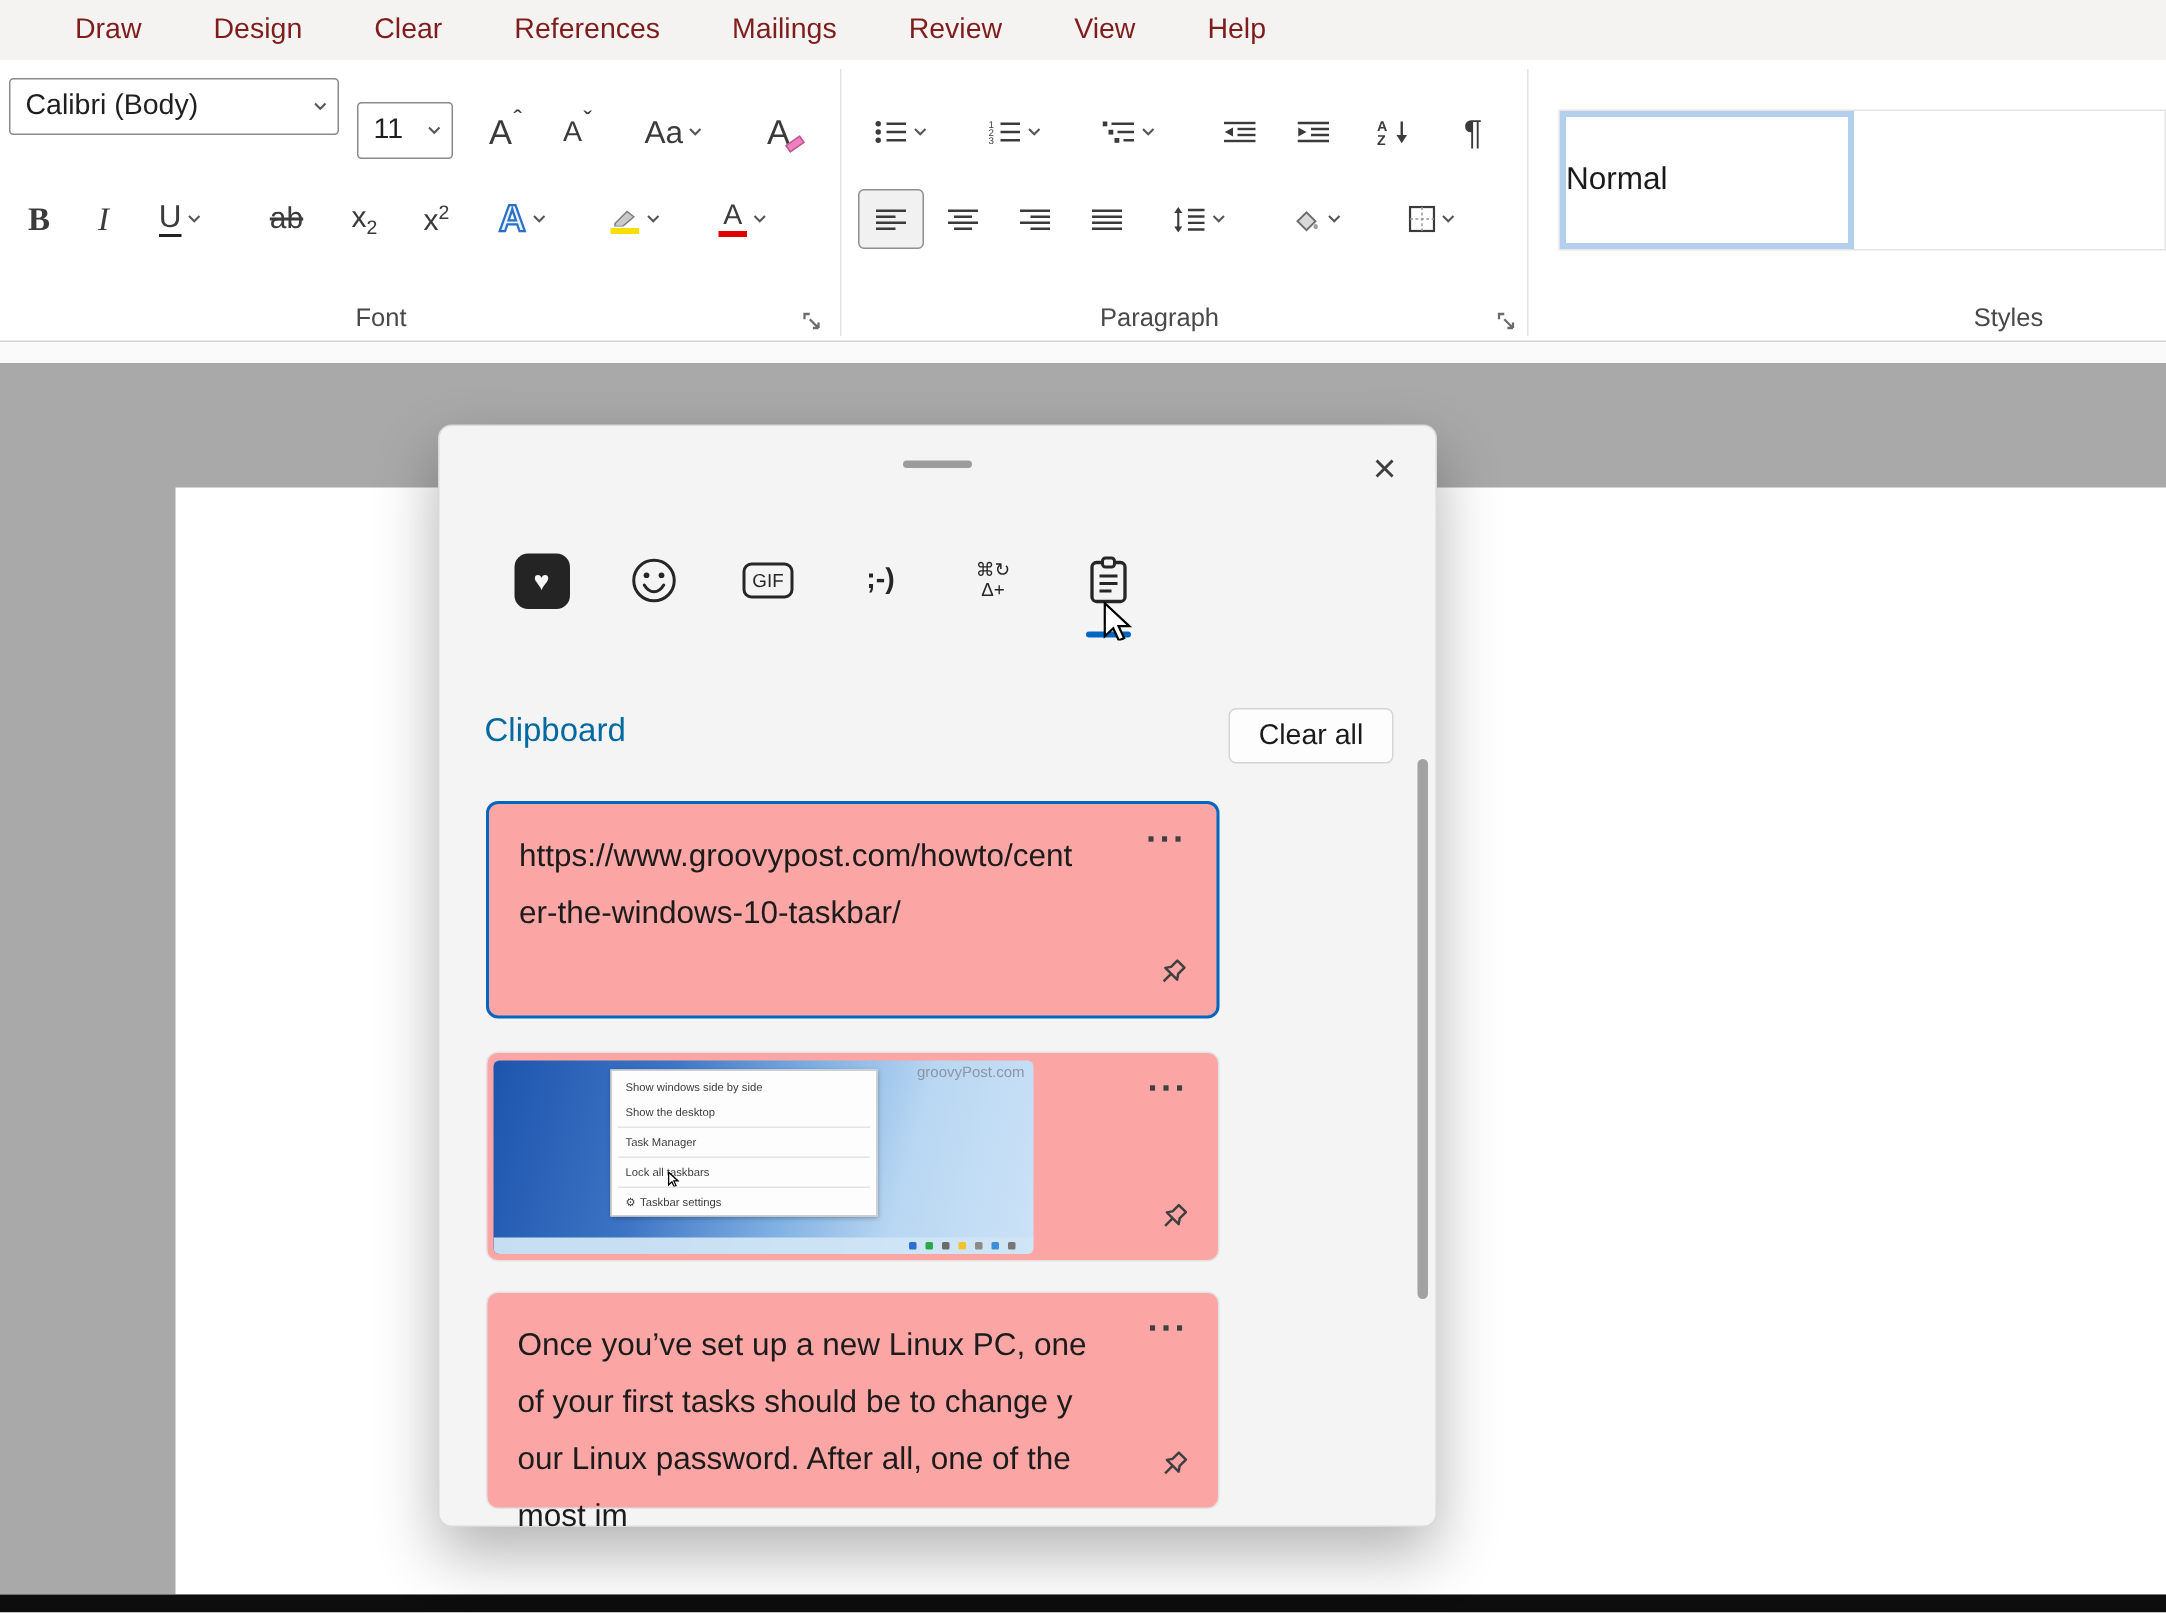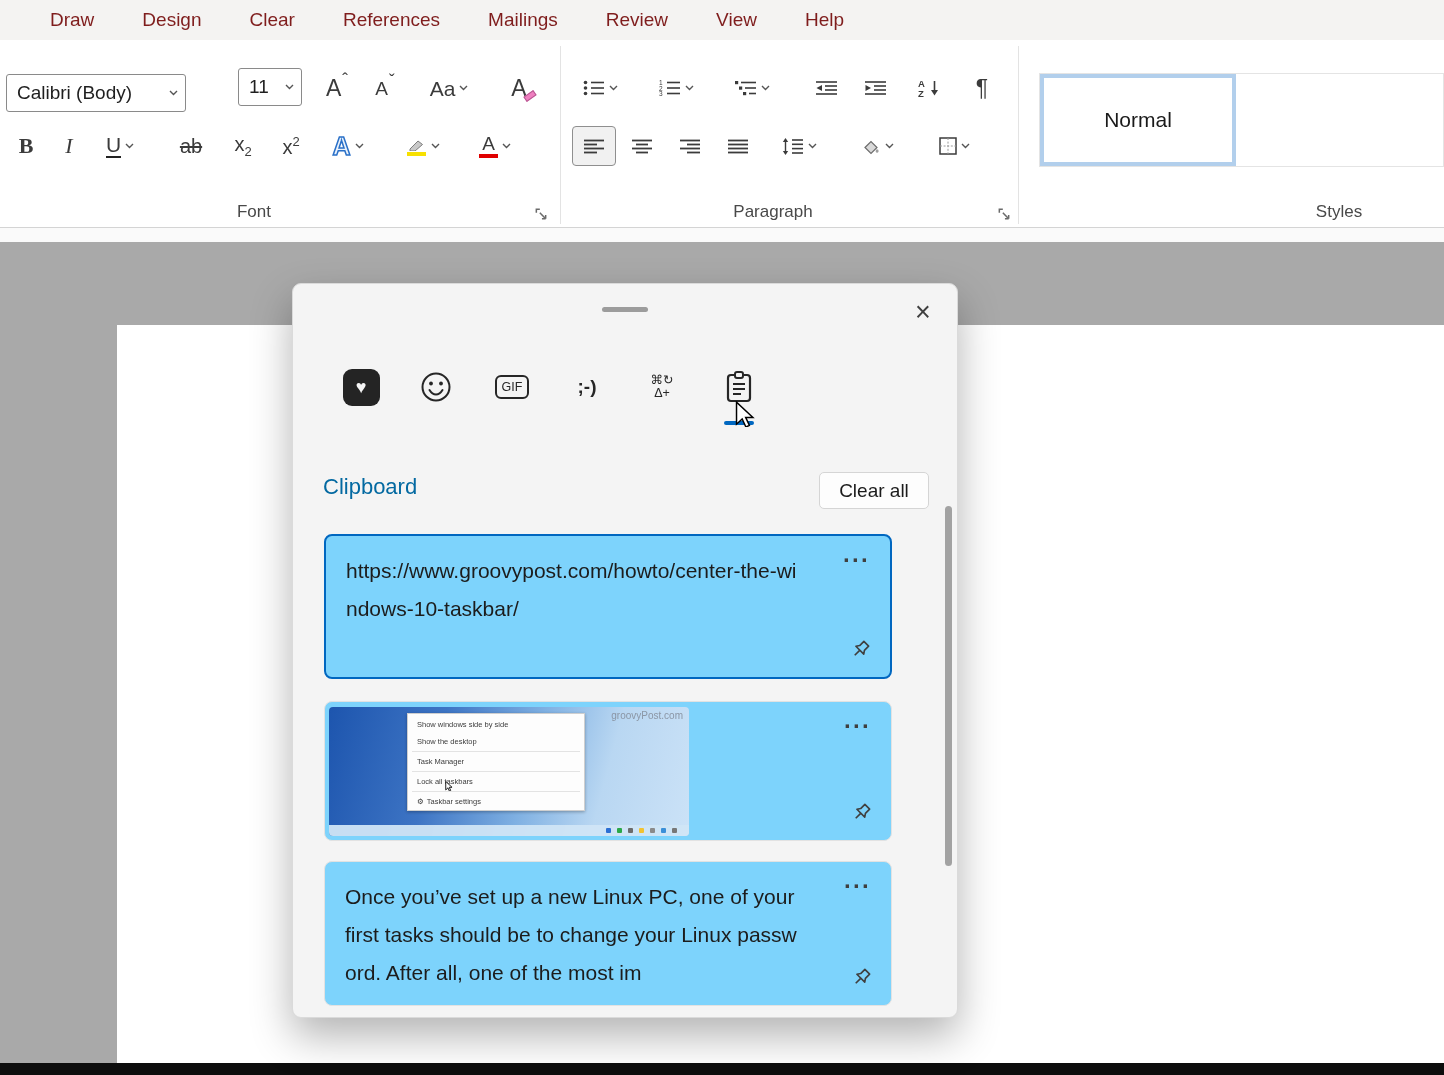--- a/index.html
+++ b/index.html
@@ -15,40 +15,40 @@
   .rbtn{position:absolute;height:40px;display:flex;align-items:center;justify-content:center;gap:4px;color:#3b3b3b;border-radius:4px}
   .combo{position:absolute;height:38px;border:1px solid #8a8a8a;border-radius:3px;background:#fff;display:flex;align-items:center;justify-content:space-between;padding:0 7px 0 10px;font-size:19px;color:#1f1f1f}
   .chev{width:9px;height:6px;flex:0 0 auto}
   .glyph{font-size:21px;line-height:1}
   .sep{position:absolute;top:6px;height:178px;width:1px;background:#e3e3e3}
   .grouplabel{position:absolute;top:160px;height:24px;display:flex;align-items:center;justify-content:center;font-size:17px;color:#494949}
   .launcher{position:absolute;width:14px;height:14px}
   .ubar{border-bottom:2px solid #222;padding-bottom:1px}
   .colorbar{display:block;width:19px;height:4px;margin-top:1px}
   .stacked{display:flex;flex-direction:column;align-items:center;line-height:1}
-  .styletile{position:absolute;top:34px;height:92px;background:#fff;display:flex;align-items:center;justify-content:center;font-size:21px;color:#1a1a1a}
+  .styletile{position:absolute;top:34px;height:92px;background:#fff;display:flex;align-items:center;font-size:21px;color:#1a1a1a}
   .styleframe{position:absolute;left:1039px;top:33px;right:0;height:94px;border:1px solid #e4e4e4;background:#fff}
 
   
   .subribbon{position:absolute;top:228px;left:0;right:0;height:14px;background:#fafafa}
   .workspace{position:absolute;top:242px;left:0;right:0;height:821px;background:#a9a9a9}
   .page{position:absolute;left:117px;top:83px;right:0;bottom:0;background:#fff}
   .statusbar{position:absolute;top:1063px;left:0;right:0;height:12px;background:#0d0d0d}
 
   
   .panel{position:absolute;left:292px;top:283px;width:666px;height:735px;background:#f4f4f4;border:1px solid #dadada;border-radius:9px;box-shadow:0 18px 42px rgba(0,0,0,.30);z-index:20}
   .handle{position:absolute;left:50%;transform:translateX(-50%);top:23px;width:46px;height:5px;border-radius:3px;background:#9c9c9c}
   .closebtn{position:absolute;right:16px;top:10px;width:36px;height:36px;display:flex;align-items:center;justify-content:center;font-size:27px;color:#3f3f3f}
   .catbtn{position:absolute;top:80px;width:48px;height:46px;display:flex;align-items:center;justify-content:center;color:#262626}
   .indicator{position:absolute;left:431px;top:137px;width:30px;height:4px;border-radius:2px}
   .tooltip{position:absolute;left:344px;top:154px;width:208px;height:50px;background:#f9f9f9;border:1px solid #bdbdbd;border-radius:4px;box-shadow:0 6px 14px rgba(0,0,0,.20);display:flex;align-items:center;justify-content:center;font-size:19px;color:#1a1a1a;z-index:30}
   .cursor{position:absolute;left:440px;top:117px;z-index:40}
   .panelheading{position:absolute;left:30px;top:190px;font-size:22px;color:#0369a1}
   .clearbtn{position:absolute;left:526px;top:188px;width:110px;height:37px;background:#fdfdfd;border:1px solid #d5d5d5;border-radius:5px;display:flex;align-items:center;justify-content:center;font-size:19px;color:#1b1b1b;z-index:5}
-  .clipitem{position:absolute;left:31px;width:568px;background:#7dd3fc;border-radius:8px;border:1px solid #e2e2e2}
+  .clipitem{position:absolute;left:31px;width:489px;background:#fca5a5;border-radius:8px;border:1px solid #e2e2e2}
   .clipitem .txt{padding:16px 86px 14px 20px;font-size:21px;line-height:38px;color:#1c1c1c;word-break:break-all;overflow:hidden}
   .clipitem.selected{border:2px solid #0067c0}
   .morebtn{position:absolute;right:14px;top:6px;font-size:24px;letter-spacing:1px;color:#3f3f3f;font-weight:bold;line-height:1;padding:6px}
   .pinbtn{position:absolute;right:14px;bottom:8px;padding:4px}
   .scrollthumb{position:absolute;left:652px;top:222px;width:7px;height:360px;background:#a2a2a2;border-radius:4px}
 
   
   .thumb{position:absolute;left:4px;top:5px;width:360px;height:129px;border-radius:4px;overflow:hidden;background:linear-gradient(105deg,#1d55ae 0%,#3d74c4 30%,#7fb0e2 55%,#b9d7f2 75%,#cbe2f7 100%)}
   .thumbmenu{position:absolute;left:78px;top:6px;width:178px;height:98px;background:#fdfdfd;border:1px solid #cfcfcf;box-shadow:0 1px 3px rgba(0,0,0,.3);padding:2px 0}
   .thumbmenu .tmi{height:17px;display:flex;align-items:center;gap:3px;padding:0 9px;font-size:7.5px;color:#3c3c3c;white-space:nowrap}
@@ -79,21 +79,21 @@
   <span class="mi">Clear</span>
   <span class="mi">References</span>
   <span class="mi">Mailings</span>
   <span class="mi">Review</span>
   <span class="mi">View</span>
   <span class="mi">Help</span>
 </nav>
 
 <div class="ribbon">
 
-  <div class="combo" style="left:6px;top:34px;width:180px">
+  <div class="combo" style="left:6px;top:12px;width:220px">
     <span>Calibri (Body)</span>
     <svg class="chev" viewBox="0 0 9 6">
         <use href="#chevp"></use>
       </svg>
   </div>
   <div class="combo" style="left:238px;top:28px;width:64px">
     <span>11</span>
     <svg class="chev" viewBox="0 0 9 6">
         <use href="#chevp"></use>
       </svg>

